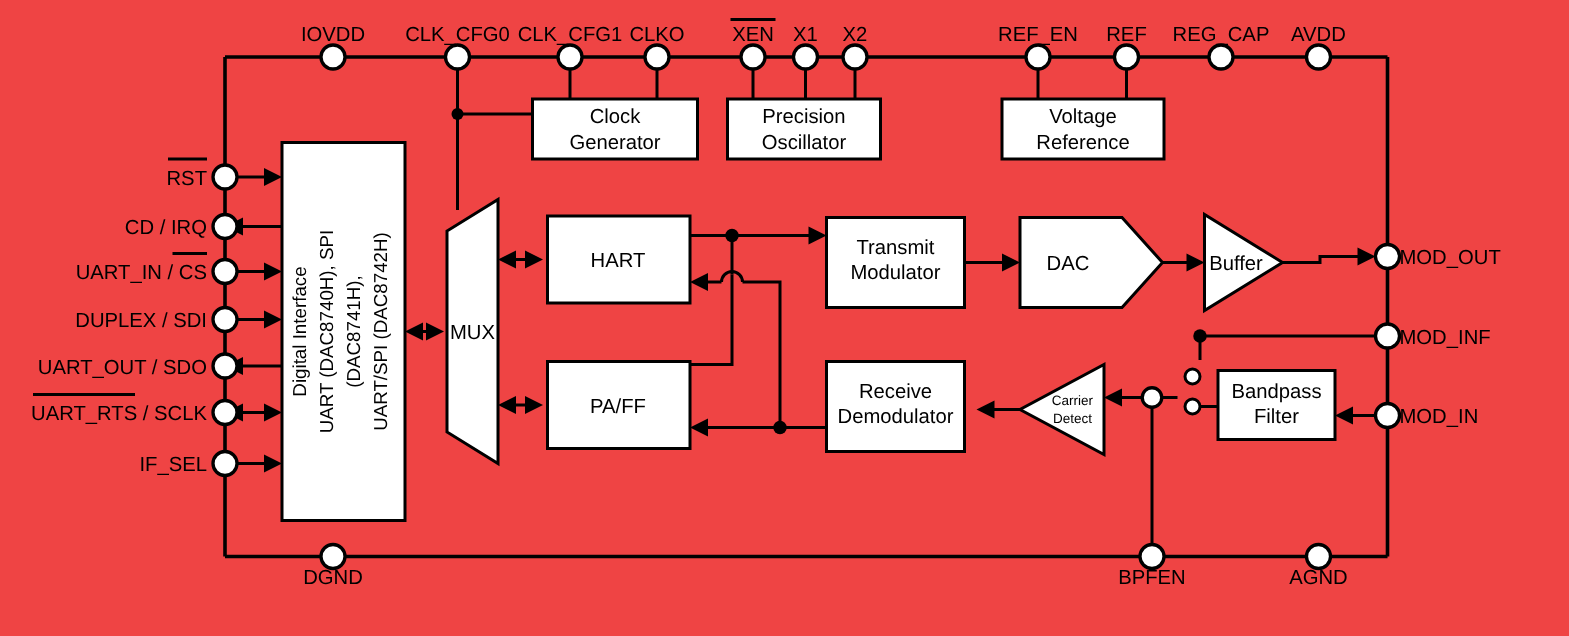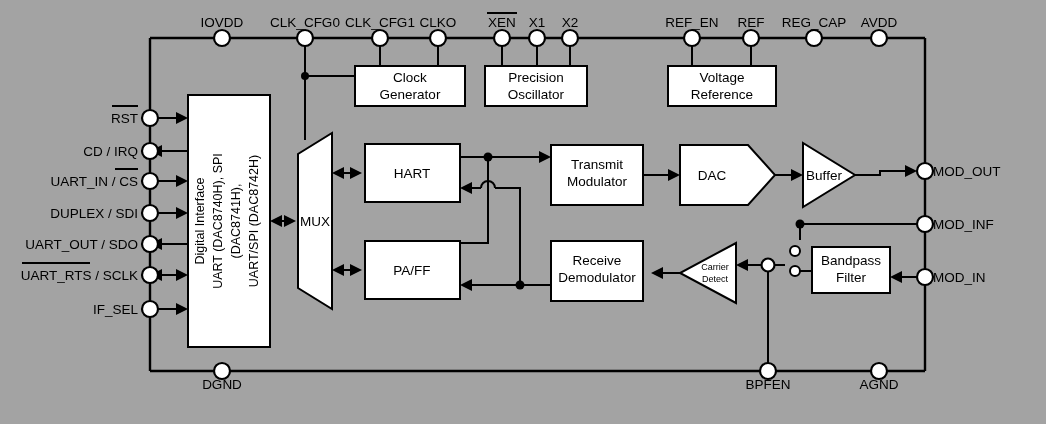--- a/index.html
+++ b/index.html
@@ -1,17 +1,17 @@
 <!DOCTYPE html>
 <html><head>
 <meta charset="utf-8">
 <style>
   html,body{margin:0;padding:0;background:#ffffff;}
   body{font-family:"Liberation Sans", sans-serif;}
-  #root{position:relative;width:1046px;height:424px;background:#a3a3a3;overflow:hidden;}
+  #root{position:relative;width:1046px;height:424px;background:#ef4444;overflow:hidden;}
   svg{position:absolute;left:0;top:0;width:1046px;height:424px;}
   text{font-family:"Liberation Sans", sans-serif;fill:#000;}
   .lbl{font-size:13.5px;}
   .blk{font-size:13.5px;}
   .tiny{font-size:9px;}
   .rot{font-size:12.5px;}
   .ln{stroke:#000;fill:none;}
   .w2{stroke-width:2;}
   .w25{stroke-width:2.4;}
   .box{fill:#fff;stroke:#000;stroke-width:2;}

